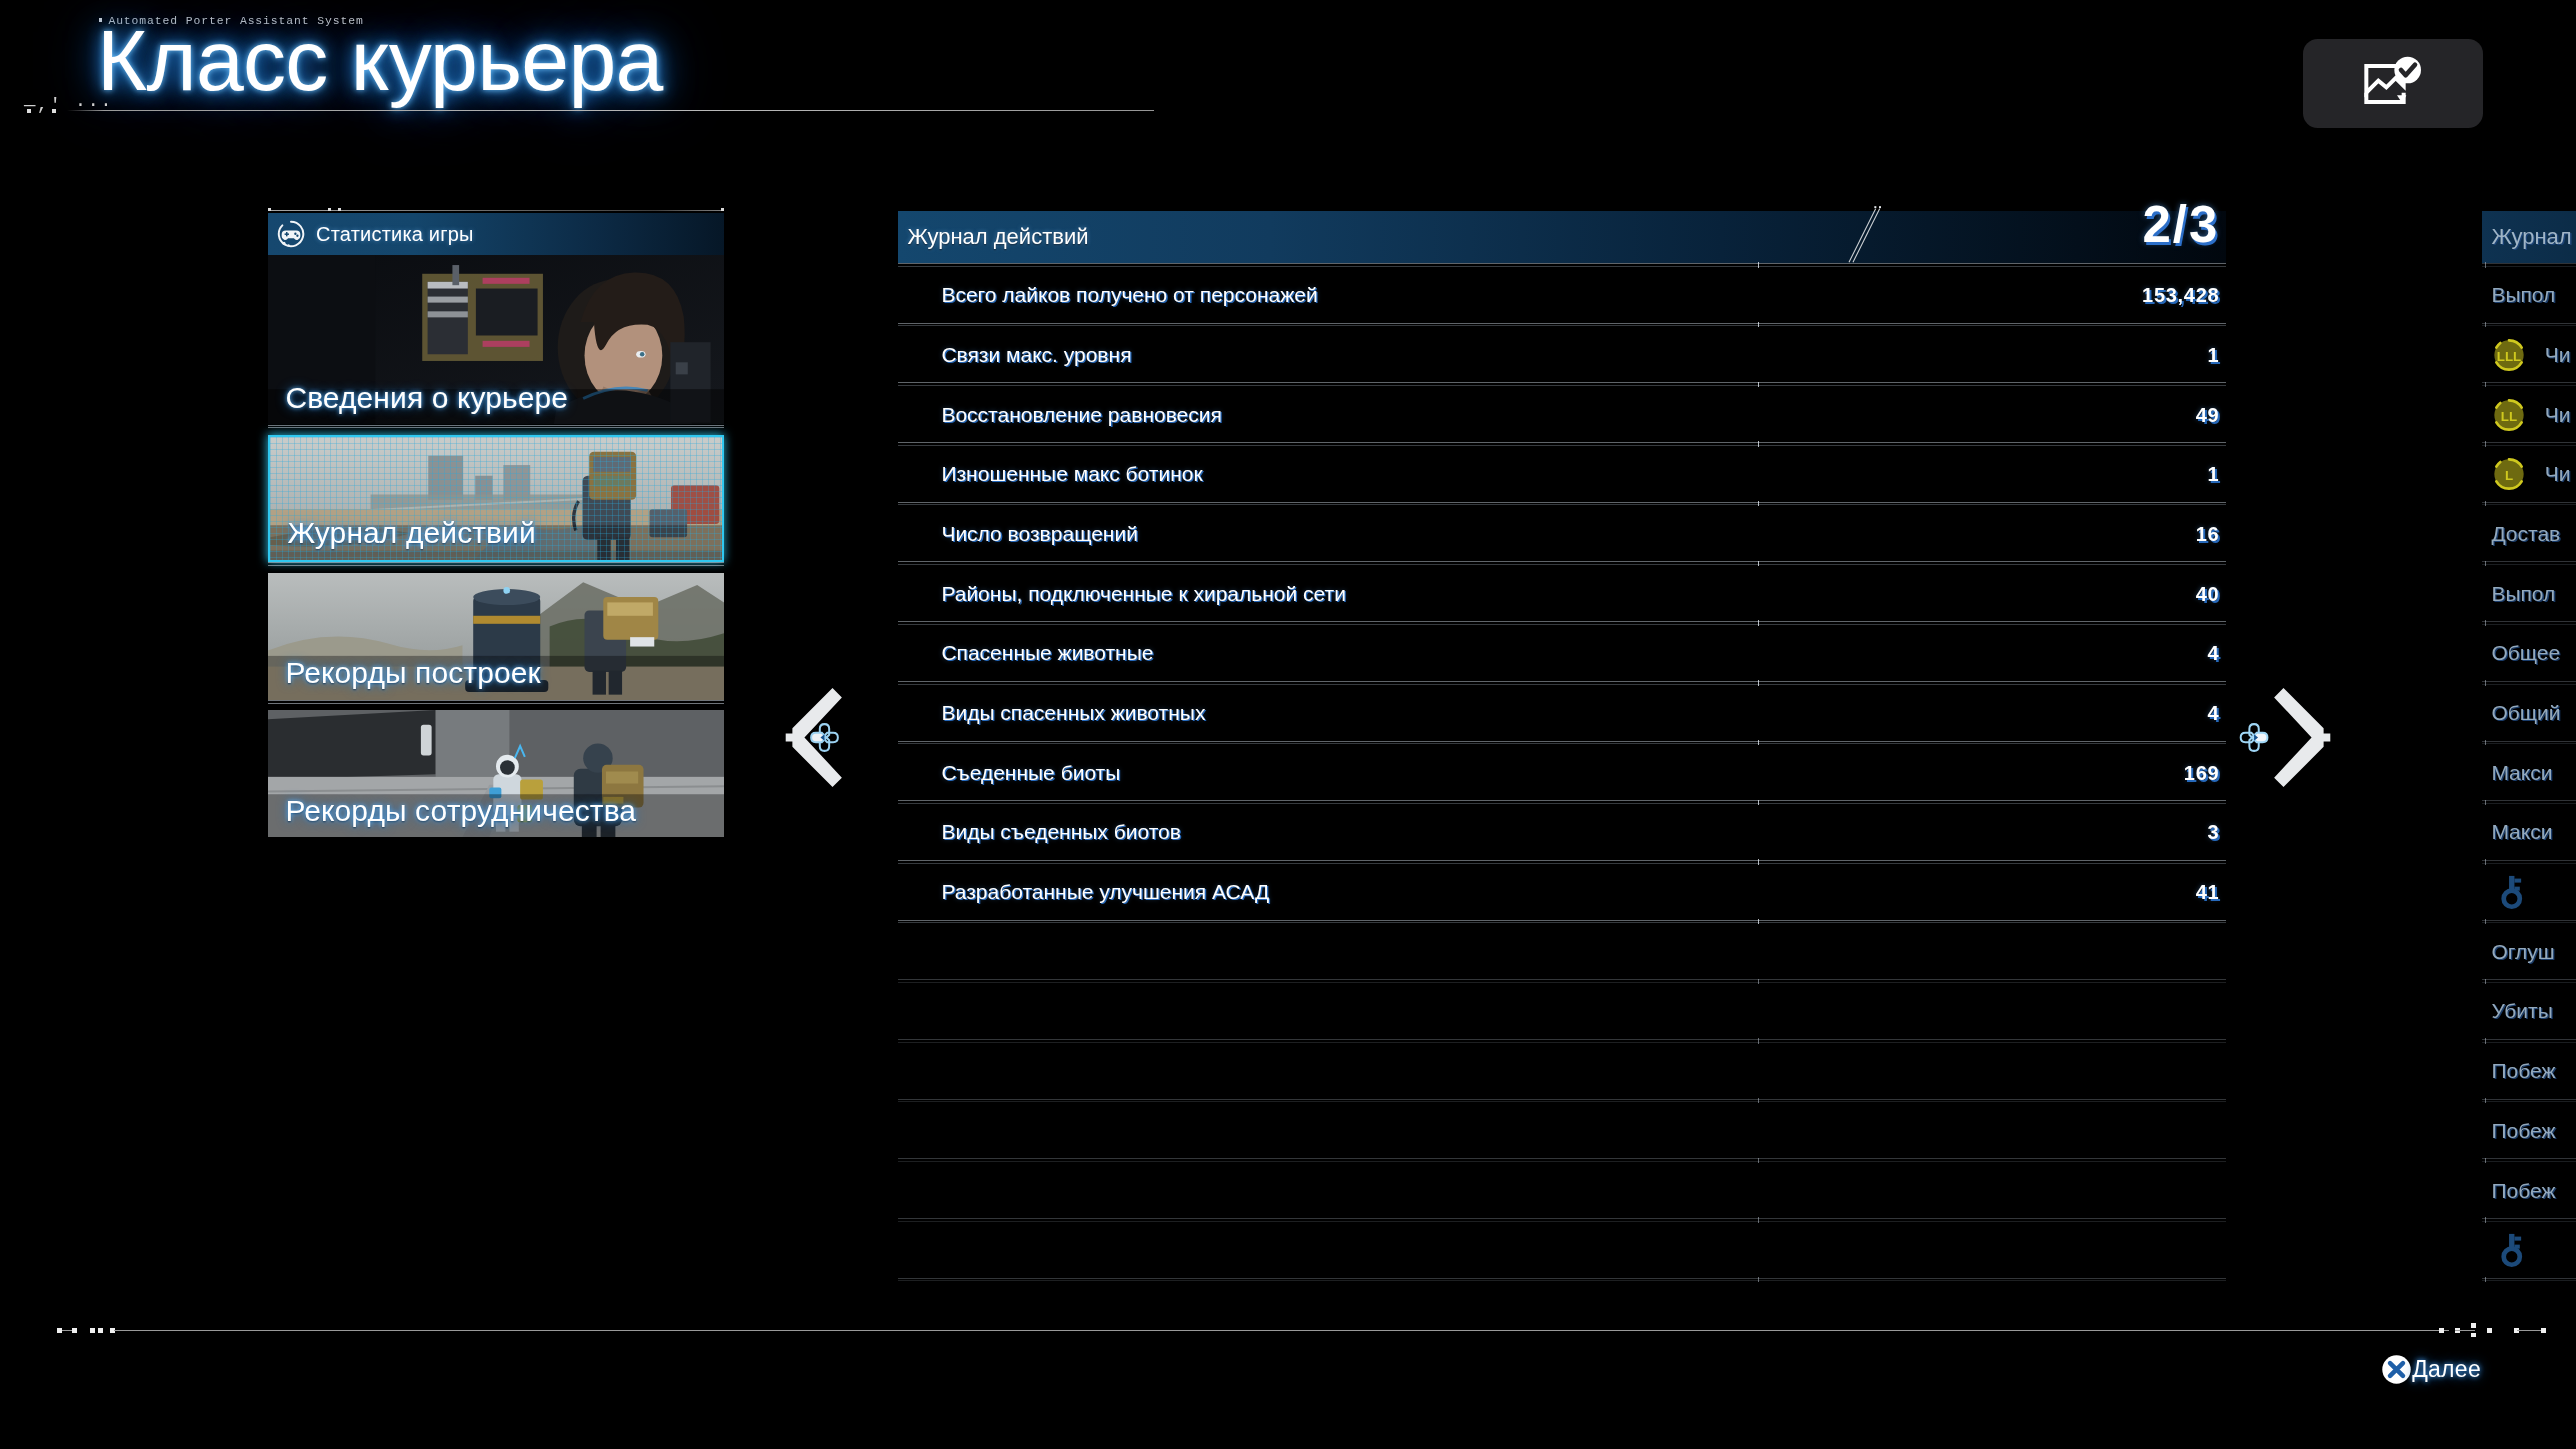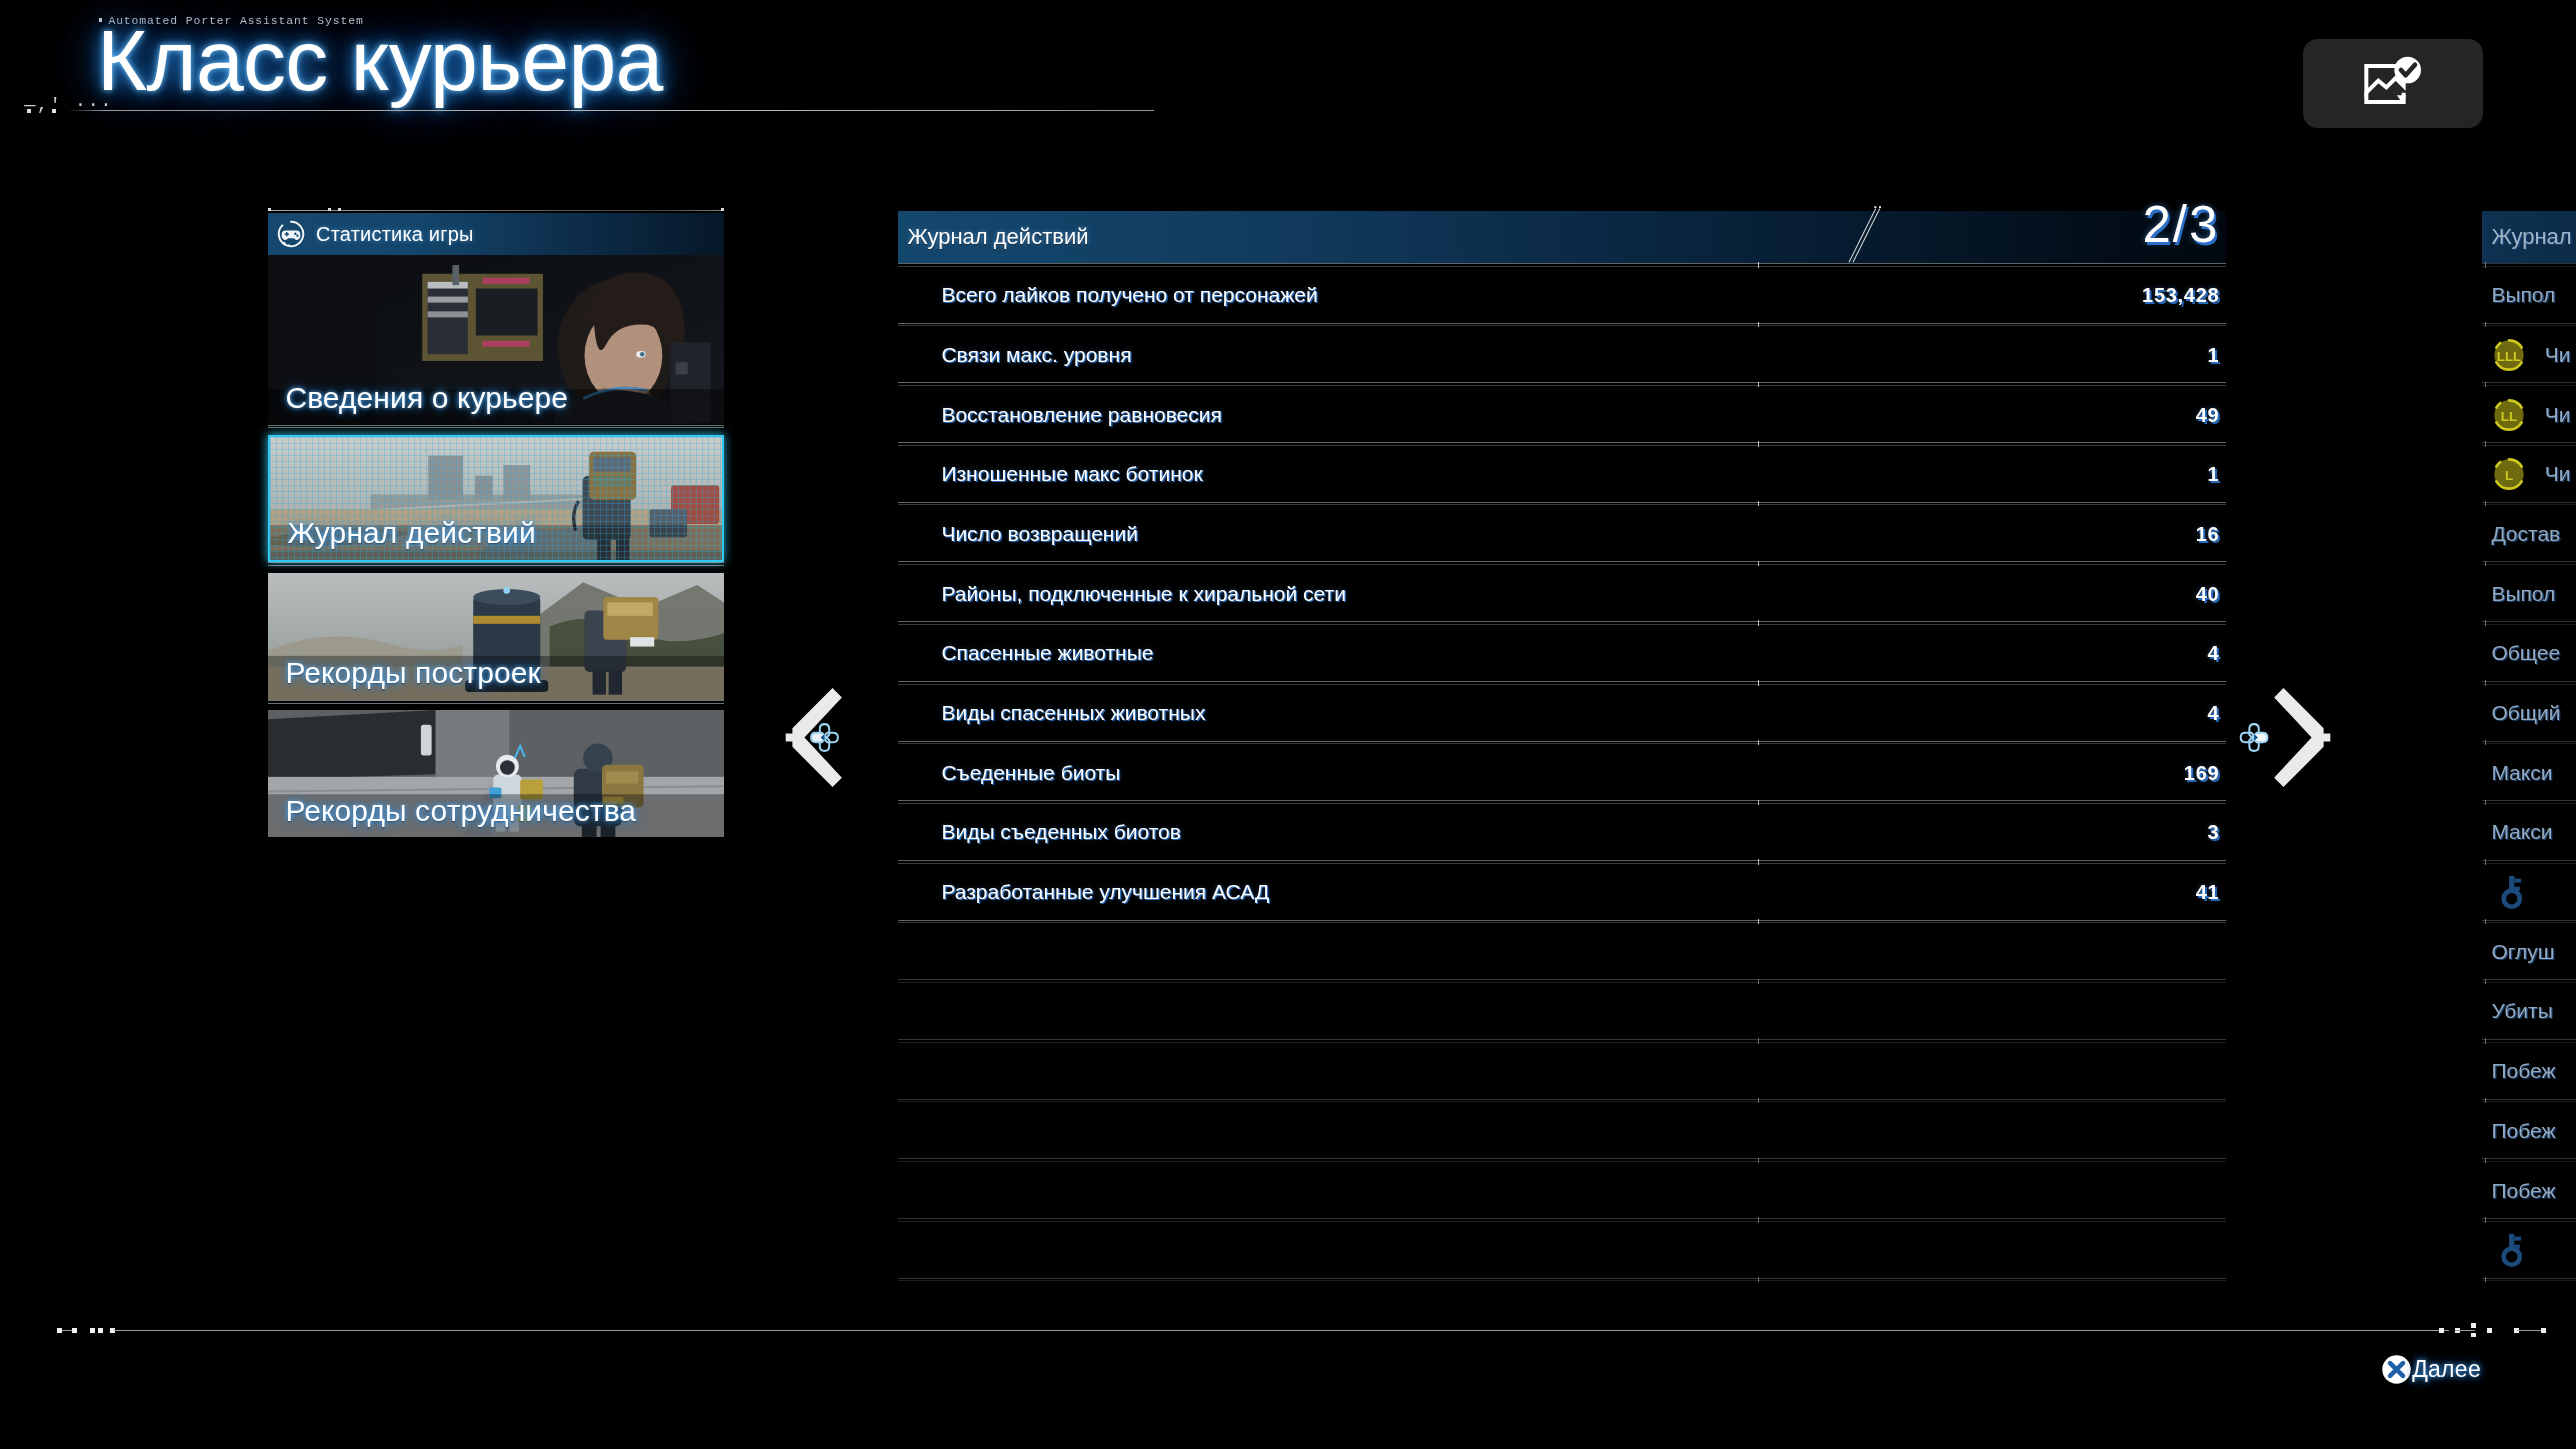--- a/index.html
+++ b/index.html
@@ -222,21 +222,21 @@
     transform: translateY(-50%);
     font-size: 22px;
     color: #ffffff;
     text-shadow: 0 0 4.7px rgba(120,190,255,0.6), 0 1.3px 2px rgba(0,0,0,0.85);
   }
   #page-counter {
     position: absolute;
     right: 6.7px;
     top: -16px;
     font-size: 51px;
-    font-weight: 400;
+    font-weight: 700;
     letter-spacing: 2px;
     color: #ffffff;
     text-shadow: 2px 2.7px 0 #2c6fc9, 0 0 6px rgba(90,170,255,0.55);
     white-space: nowrap;
   }
   #header-slash {
     position: absolute;
     right: 345px;
     top: -5.4px;
     width: 40px;

